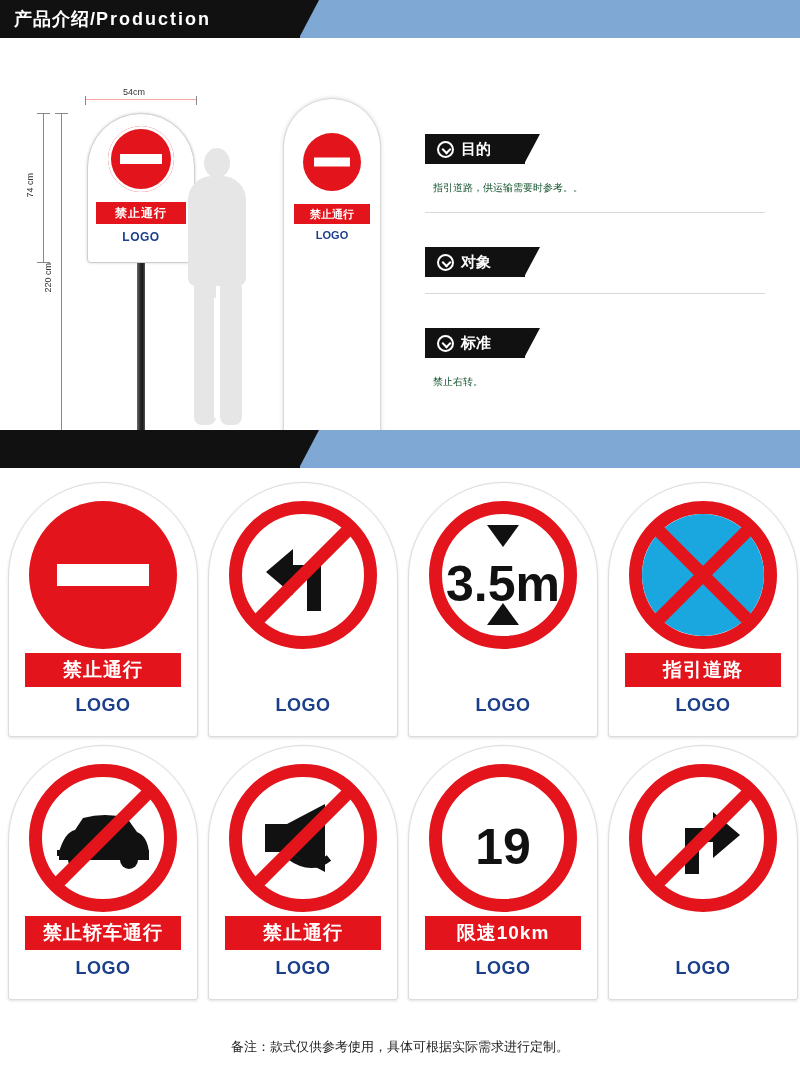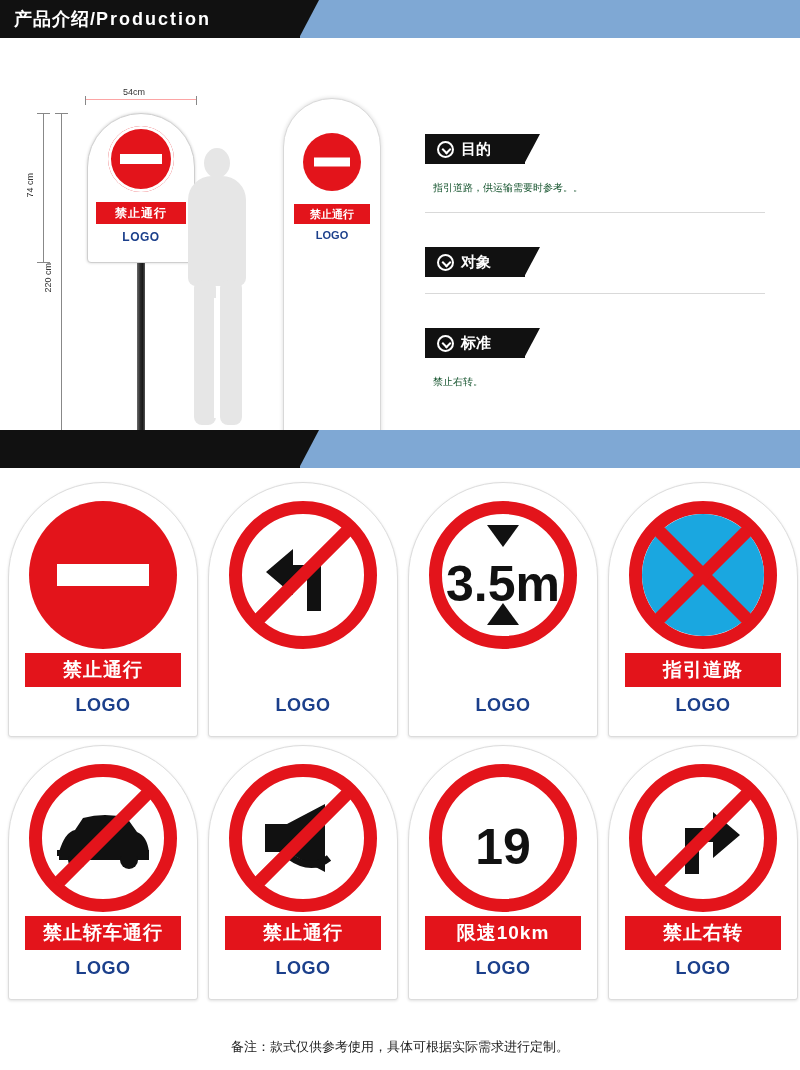--- a/index.html
+++ b/index.html
@@ -419,20 +419,19 @@
     </div>
 
     <div class="card">
       <div class="art">
         <div class="ring"></div>
         <svg width="148" height="148" viewBox="0 0 148 148" style="position:absolute;left:0;top:0;">
           <path d="M62 112 L62 66 L90 66 L90 50 L117 73 L90 96 L90 80 L76 80 L76 112 Z" fill="#111" transform="translate(-6,-2)"></path>
         </svg>
         <div class="slash"></div>
       </div>
-      <div class="label">禁止右转</div>
       <div class="logo">LOGO</div>
     </div>
 
   </div>
 </div>
 
 <div class="note">备注：款式仅供参考使用，具体可根据实际需求进行定制。</div>
 
 </body></html>

